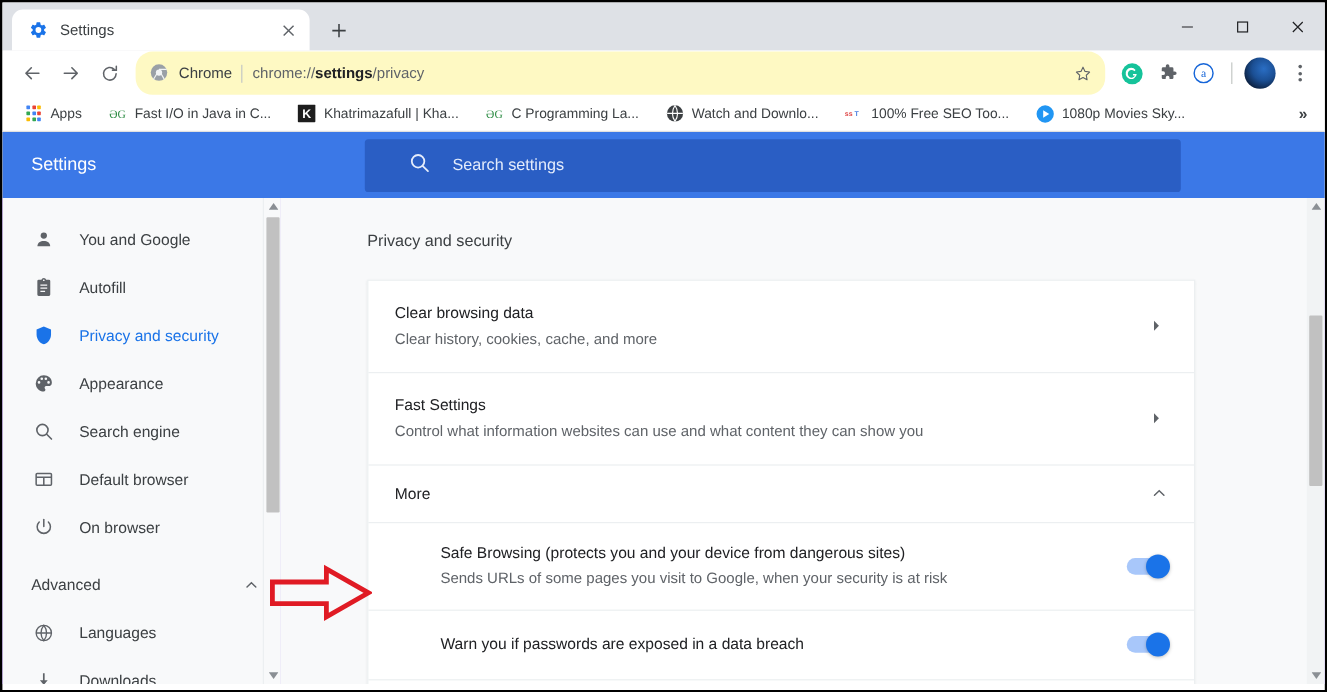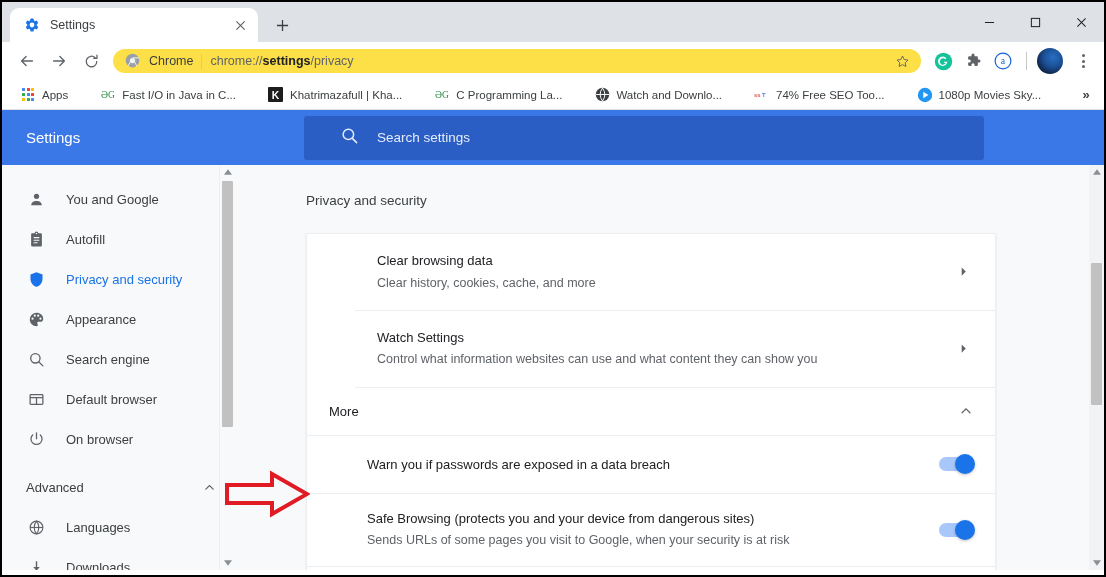--- a/index.html
+++ b/index.html
@@ -93,22 +93,22 @@
 
   .navbtn {
     width: 30px; height: 30px;
     display: flex; align-items: center; justify-content: center;
     color: #5f6368; flex: 0 0 30px;
   }
   .navbtn.reload { margin-right: 5px; }
 
   .omnibox {
     flex: 1;
-    height: 24px;
-    background: #fde047;
+    height: 36px;
+    background: #fef9c3;
     border-radius: 14px;
     display: flex;
     align-items: center;
     padding: 0 6px 0 12px;
     gap: 8px;
     min-width: 0;
   }
 
   .chrome-badge { width: 16px; height: 16px; flex: 0 0 16px; }
 
@@ -156,21 +156,21 @@
   }
   .kebab i { width: 3px; height: 3px; border-radius: 50%; background: #5f6368; display: block; }
 
   
   .bookmarks {
     height: 30px;
     background: #ffffff;
     display: flex;
     align-items: center;
     padding: 0 6px 0 10px;
-    gap: 16px;
+    gap: 6px;
     border-bottom: 1px solid #e0e0e0;
     overflow: hidden;
   }
   .bm {
     display: flex; align-items: center; gap: 6px;
     padding: 3px 8px;
     border-radius: 4px;
     white-space: nowrap;
     flex: 0 0 auto;
   }
@@ -303,21 +303,20 @@
     border: 1px solid #eceff1;
     box-shadow: 0 1px 2px rgba(60,64,67,.10);
   }
 
   .row {
     display: flex;
     align-items: center;
     padding: 17px 22px 17px 22px;
     border-bottom: 1px solid #eceff1;
     min-height: 66px;
-    margin-left: 48px;
   }
   .row:last-child { border-bottom: none; }
 
   .row-text { flex: 1; min-width: 0; }
   .row-title { font-size: 13px; color: #202124; line-height: 1.5; }
   .row-sub { font-size: 12.5px; color: #5f6368; line-height: 1.55; margin-top: 3px; }
 
   .row-arrow { color: #5f6368; display: flex; align-items: center; justify-content: center; width: 20px; flex: 0 0 20px; }
 
   .row-more {
@@ -561,21 +560,21 @@
       <span class="bm-label">Watch and Downlo...</span>
     </div>
 
     <div class="bm">
       <span class="bm-ico">
         <svg width="18" height="11" viewBox="0 0 22 12">
           <text x="0" y="9.5" font-family="Liberation Sans, sans-serif" font-weight="bold" font-size="8" fill="#e04a4a">ss</text>
           <text x="11" y="9.5" font-family="Liberation Sans, sans-serif" font-weight="bold" font-size="8" fill="#4a7fe0">T</text>
         </svg>
       </span>
-      <span class="bm-label">74% Free SEO Too...</span>
+      <span class="bm-label">100% Free SEO Too...</span>
     </div>
 
     <div class="bm">
       <span class="bm-ico">
         <svg width="16" height="16" viewBox="0 0 16 16">
           <circle cx="8" cy="8" r="7.2" fill="#2196f3"></circle>
           <path d="M6.3 4.8 L11.4 8 L6.3 11.2 Z" fill="#ffffff"></path>
         </svg>
       </span>
       <span class="bm-label">1080p Movies Sky...</span>
@@ -727,52 +726,52 @@
             </div>
             <div class="row-arrow">
               <svg width="11" height="11" viewBox="0 0 12 12" fill="#5f6368">
                   <path d="M4 1.5 L8.5 6 L4 10.5 Z"></path>
                 </svg>
             </div>
           </div>
 
           <div class="row">
             <div class="row-text">
-              <div class="row-title">Watch Settings</div>
+              <div class="row-title">Fast Settings</div>
               <div class="row-sub">Control what information websites can use and what content they can show you</div>
             </div>
             <div class="row-arrow">
               <svg width="11" height="11" viewBox="0 0 12 12" fill="#5f6368">
                   <path d="M4 1.5 L8.5 6 L4 10.5 Z"></path>
                 </svg>
             </div>
           </div>
 
           <div class="row-more">
             <span class="more-label">More</span>
             <span class="more-caret">
               <svg width="14" height="14" viewBox="0 0 16 16" fill="none" stroke="#5f6368" stroke-width="1.4" stroke-linecap="round">
                   <path d="M3.5 10 L8 5.6 L12.5 10"></path>
                 </svg>
             </span>
           </div>
 
           <div class="subrow">
             <div class="row-text">
-              <div class="row-title">Warn you if passwords are exposed in a data breach</div>
+              <div class="row-title">Safe Browsing (protects you and your device from dangerous sites)</div>
+              <div class="row-sub">Sends URLs of some pages you visit to Google, when your security is at risk</div>
             </div>
             <div class="toggle">
                 <i></i>
               </div>
           </div>
 
           <div class="subrow">
             <div class="row-text">
-              <div class="row-title">Safe Browsing (protects you and your device from dangerous sites)</div>
-              <div class="row-sub">Sends URLs of some pages you visit to Google, when your security is at risk</div>
+              <div class="row-title">Warn you if passwords are exposed in a data breach</div>
             </div>
             <div class="toggle">
                 <i></i>
               </div>
           </div>
 
           <div class="subrow">
             
             
           </div>

